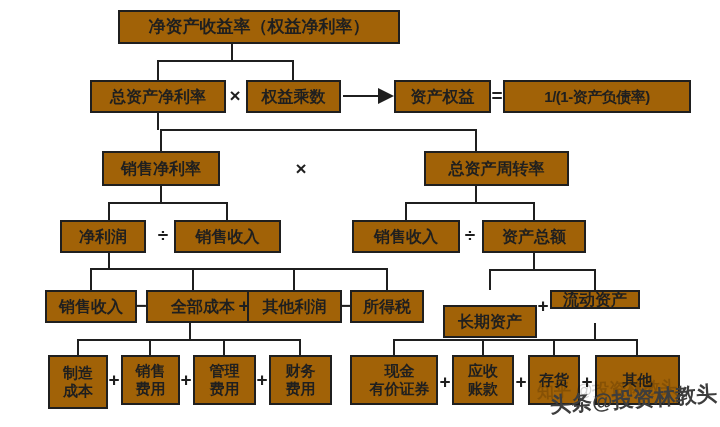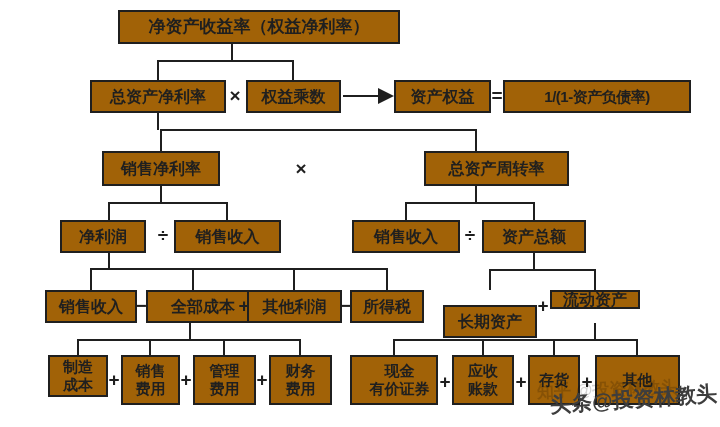--- a/index.html
+++ b/index.html
@@ -113,21 +113,21 @@
   <span class="op" style="left:141px; top:306px;">−</span>
   <div class="box" style="left:146px; top:290px; width:114px; height:33px;">全部成本</div>
   <span class="op" style="left:244px; top:306px;">+</span>
   <div class="box" style="left:247px; top:290px; width:95px; height:33px;">其他利润</div>
   <span class="op" style="left:346px; top:306px;">−</span>
   <div class="box" style="left:350px; top:290px; width:74px; height:33px;">所得税</div>
   <div class="box" style="left:443px; top:290px; width:94px; height:33px;margin-top:15px;">长期资产</div>
   <span class="op" style="left:543px; top:306px;">+</span>
   <div class="box" style="left:550px; top:290px; width:90px; height:19px;">流动资产</div>
 
-  <div class="box small" style="left:48px; top:355px; width:60px; height:42px;">制造
+  <div class="box small" style="left:48px; top:355px; width:60px; height:54px;">制造
 成本</div>
   <span class="op" style="left:114px; top:380px;">+</span>
   <div class="box small" style="left:121px; top:355px; width:59px; height:50px;">销售
 费用</div>
   <span class="op" style="left:186px; top:380px;">+</span>
   <div class="box small" style="left:193px; top:355px; width:63px; height:50px;">管理
 费用</div>
   <span class="op" style="left:262px; top:380px;">+</span>
   <div class="box small" style="left:269px; top:355px; width:63px; height:50px;">财务
 费用</div>

